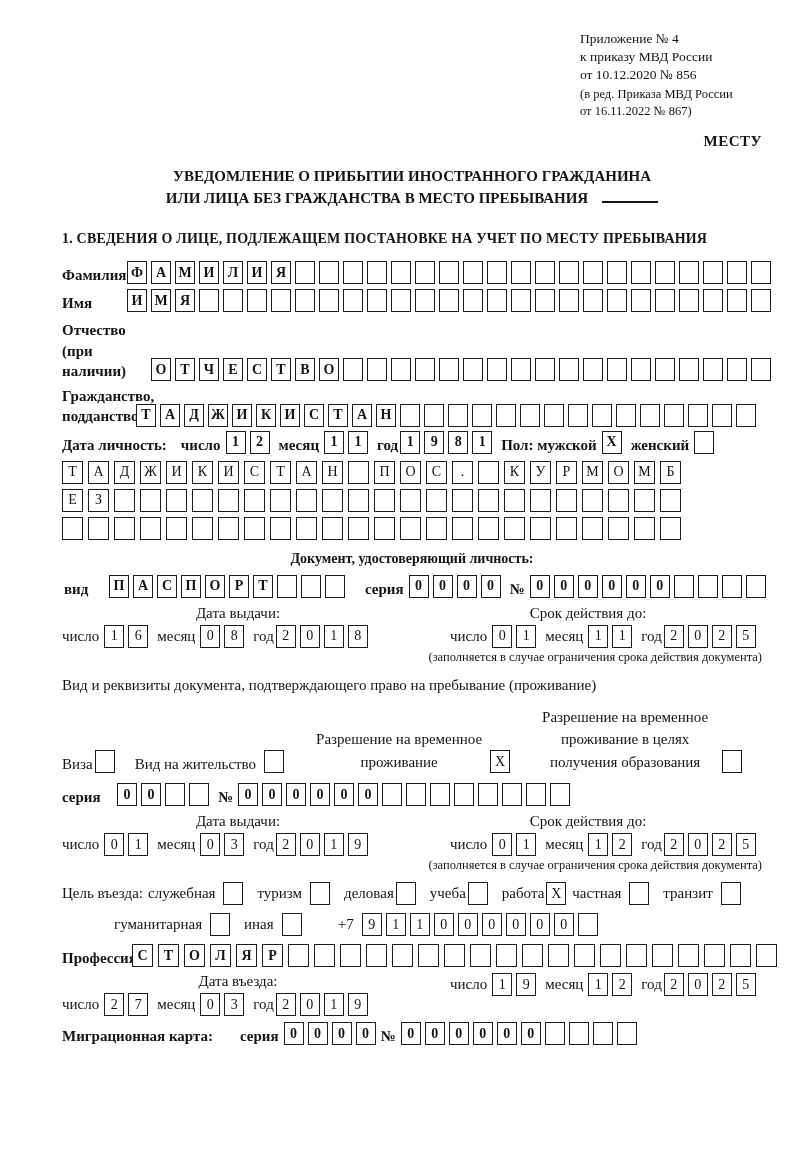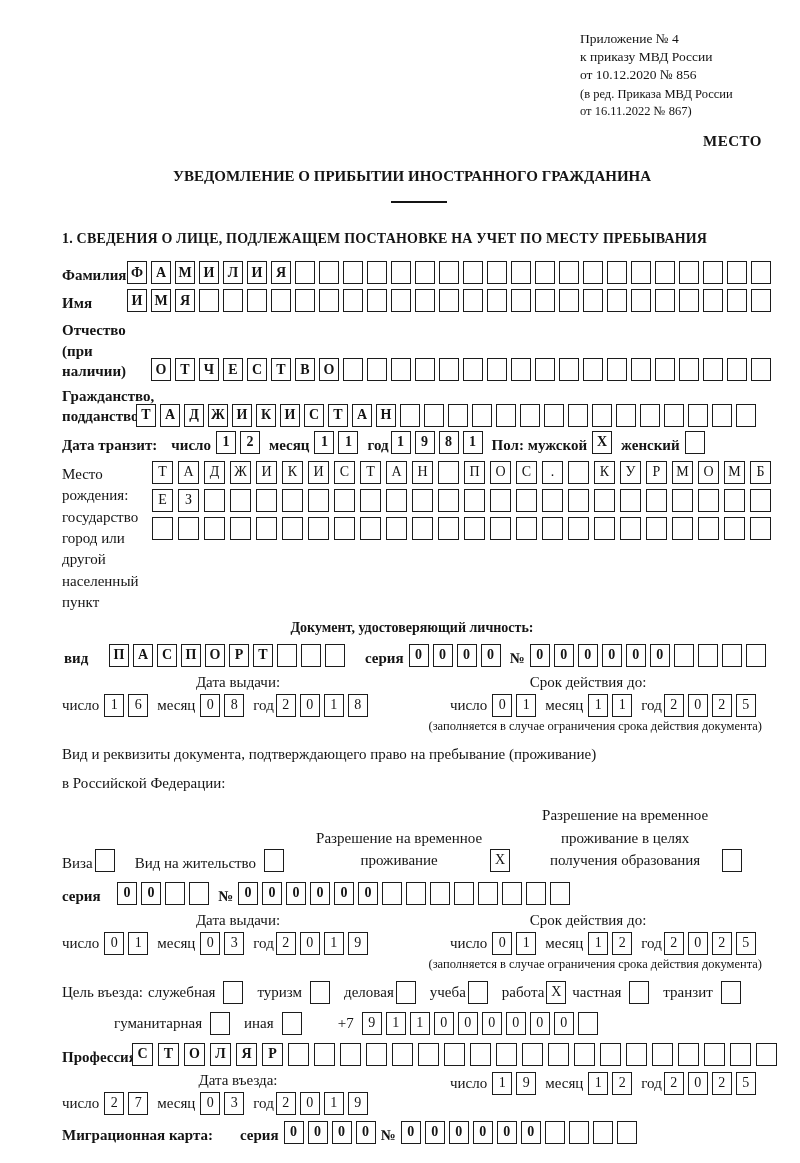--- a/index.html
+++ b/index.html
@@ -77,25 +77,25 @@
 
   <div class="annex">
     <div>Приложение № 4</div>
     <div>к приказу МВД России</div>
     <div>от 10.12.2020 № 856</div>
     <div class="sub">
       <div>(в ред. Приказа МВД России</div>
       <div>от 16.11.2022 № 867)</div>
     </div>
   </div>
-  <div class="forma">МЕСТО</div>
+  <div class="forma">МЕСТУ</div>
 
   <div class="title">
     <div>УВЕДОМЛЕНИЕ О ПРИБЫТИИ ИНОСТРАННОГО ГРАЖДАНИНА</div>
-    <div><span class="blank-line"></span></div>
+    <div><span>ИЛИ ЛИЦА БЕЗ ГРАЖДАНСТВА В МЕСТО ПРЕБЫВАНИЯ</span><span class="blank-line"></span></div>
   </div>
 
   <div class="sec-head">1. СВЕДЕНИЯ О ЛИЦЕ, ПОДЛЕЖАЩЕМ ПОСТАНОВКЕ НА УЧЕТ ПО МЕСТУ ПРЕБЫВАНИЯ</div>
 
   <div class="frow">
     <span class="flabel w65">Фамилия</span>
     <span class="cells">
         <span class="cell">Ф</span>
         <span class="cell">А</span>
         <span class="cell">М</span>
@@ -223,21 +223,21 @@
         <span class="cell"></span>
         <span class="cell"></span>
         <span class="cell"></span>
         <span class="cell"></span>
         <span class="cell"></span>
         <span class="cell"></span>
       </span>
   </div>
 
   <div class="frow" style="margin-bottom:7px;">
-    <span class="flabel">Дата транзит:</span>
+    <span class="flabel">Дата личность:</span>
     <span class="dlabel" style="margin-left:14px;">число</span>
     <span class="cells">
         <span class="cell">1</span>
         <span class="cell">2</span>
       </span>
     <span class="dlabel">месяц</span>
     <span class="cells">
         <span class="cell">1</span>
         <span class="cell">1</span>
       </span>
@@ -252,26 +252,20 @@
     <span class="cells">
         <span class="cell">X</span>
       </span>
     <span class="dlabel">женский</span>
     <span class="cells">
         <span class="cell"></span>
       </span>
   </div>
 
   <div class="group">
-    <span class="flabel w90 glabel">
-      <span>Место рождения:</span><br>
-      <span>государство</span><br>
-      <span>город или другой</span><br>
-      <span>населенный пункт</span>
-    </span>
     <span class="rows lg">
       <span class="cells">
           <span class="cell">Т</span>
           <span class="cell">А</span>
           <span class="cell">Д</span>
           <span class="cell">Ж</span>
           <span class="cell">И</span>
           <span class="cell">К</span>
           <span class="cell">И</span>
           <span class="cell">С</span>
@@ -427,21 +421,20 @@
             <span class="cell">0</span>
             <span class="cell">2</span>
             <span class="cell">5</span>
           </span>
       </div>
     </div>
   </div>
   <div class="note-r">(заполняется в случае ограничения срока действия документа)</div>
 
   <div class="plain">Вид и реквизиты документа, подтверждающего право на пребывание (проживание)</div>
-  <div class="plain">в Российской Федерации:</div>
 
   <div class="permit-row">
     <span class="plabel">Виза</span>
     <span class="cells cb">
         <span class="cell"></span>
       </span>
     <span class="plabel gap14">Вид на жительство</span>
     <span class="cells cb gap8">
         <span class="cell"></span>
       </span>

